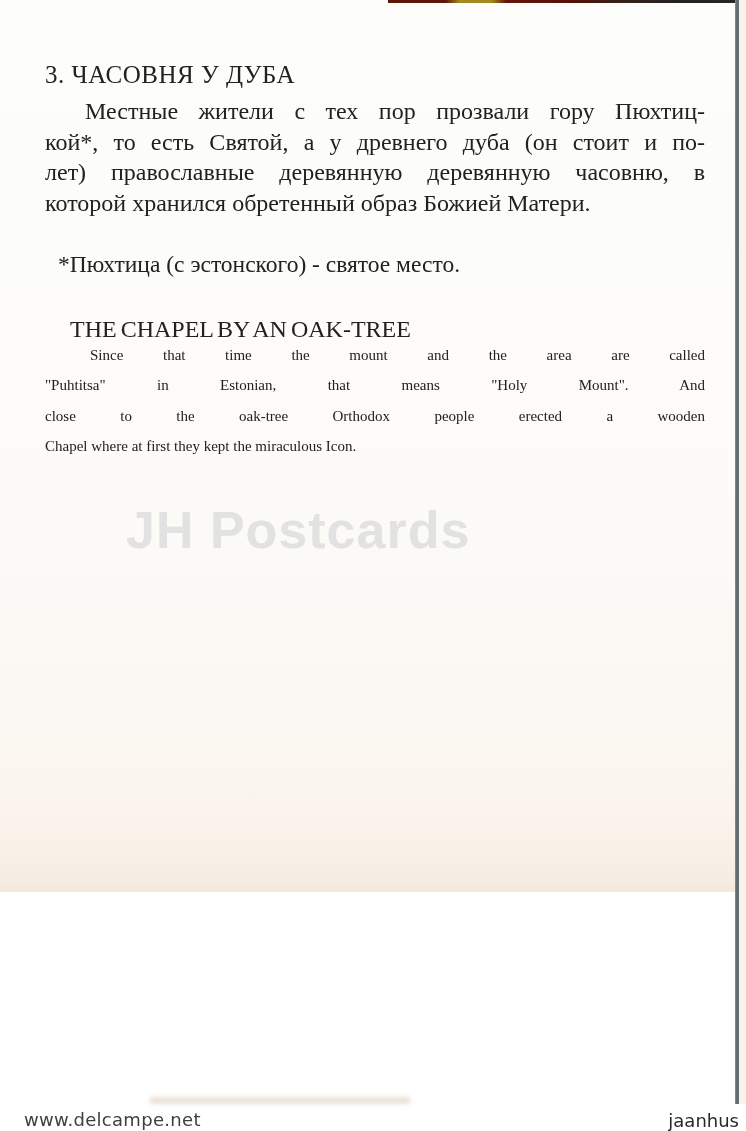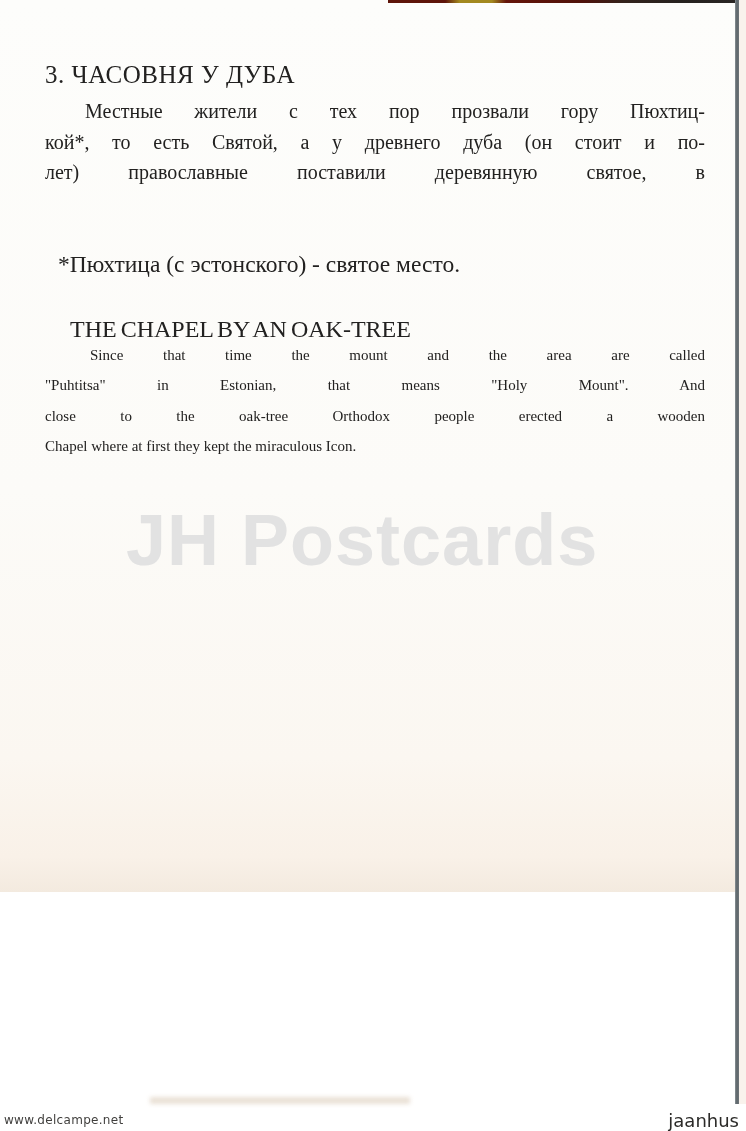--- a/index.html
+++ b/index.html
@@ -68,21 +68,21 @@
   }
   .ru-head {
     top: 59px;
     font-size: 25px;
     line-height: 31px;
     letter-spacing: 0.5px;
     white-space: nowrap;
   }
   .ru-para { top: 96px; }
   .ru-para .pline {
-    font-size: 20px;
+    font-size: 24px;
     line-height: 30.6px;
   }
   .footnote {
     top: 249px;
     padding-left: 13px;
     font-size: 23.5px;
     line-height: 30.6px;
     white-space: nowrap;
   }
   .en-head {
@@ -108,39 +108,39 @@
   }
   .ind40 { padding-left: 40px; }
   .ind45 { padding-left: 45px; }
   
   .watermark {
     position: absolute;
     left: 126px;
     top: 504px;
     font-family: "Liberation Sans", sans-serif;
     font-weight: bold;
-    font-size: 72px;
+    font-size: 52px;
     line-height: 1;
     color: #e2e2e2;
     letter-spacing: 1px;
     white-space: nowrap;
   }
   
   .footer-strip {
     position: absolute;
     left: 0; top: 1108px;
     width: 746px; height: 23px;
     background: #ffffff;
   }
   .delcampe-url {
     position: absolute;
-    left: 4px;
+    left: 24px;
     bottom: 0px;
     font-family: "DejaVu Sans", sans-serif;
-    font-size: 12px;
+    font-size: 18px;
     line-height: 22px;
     color: #403f3d;
     letter-spacing: 0.3px;
     white-space: nowrap;
   }
   .seller-name {
     position: absolute;
     right: 7px;
     bottom: -1px;
     font-family: "DejaVu Sans", sans-serif;
@@ -153,21 +153,22 @@
 </head>
 <body>
 
 <div class="postcard">
 
   <div class="tx ru-head">3. ЧАСОВНЯ У ДУБА</div>
 
   <div class="tx ru-para">
     <div class="pline just ind40">Местные жители с тех пор прозвали гору Пюхтиц-</div>
     <div class="pline just">кой*, то есть Святой, а у древнего дуба (он стоит и по-</div>
-    <div class="pline just">лет) православные поставили деревянную святое, в</div>
+    <div class="pline just">лет) православные деревянную деревянную часовню, в</div>
+    <div class="pline">которой хранился обретенный образ Божией Матери.</div>
   </div>
 
   <div class="tx en-head">THE CHAPEL BY AN OAK-TREE</div>
 
   <div class="tx footnote">*Пюхтица (с эстонского) - святое место.</div>
 
   <div class="tx en-para">
     <div class="pline just ind45">Since that time the mount and the area are called</div>
     <div class="pline just">"Puhtitsa" in Estonian, that means "Holy Mount". And</div>
     <div class="pline just">close to the oak-tree Orthodox people erected a wooden</div>

